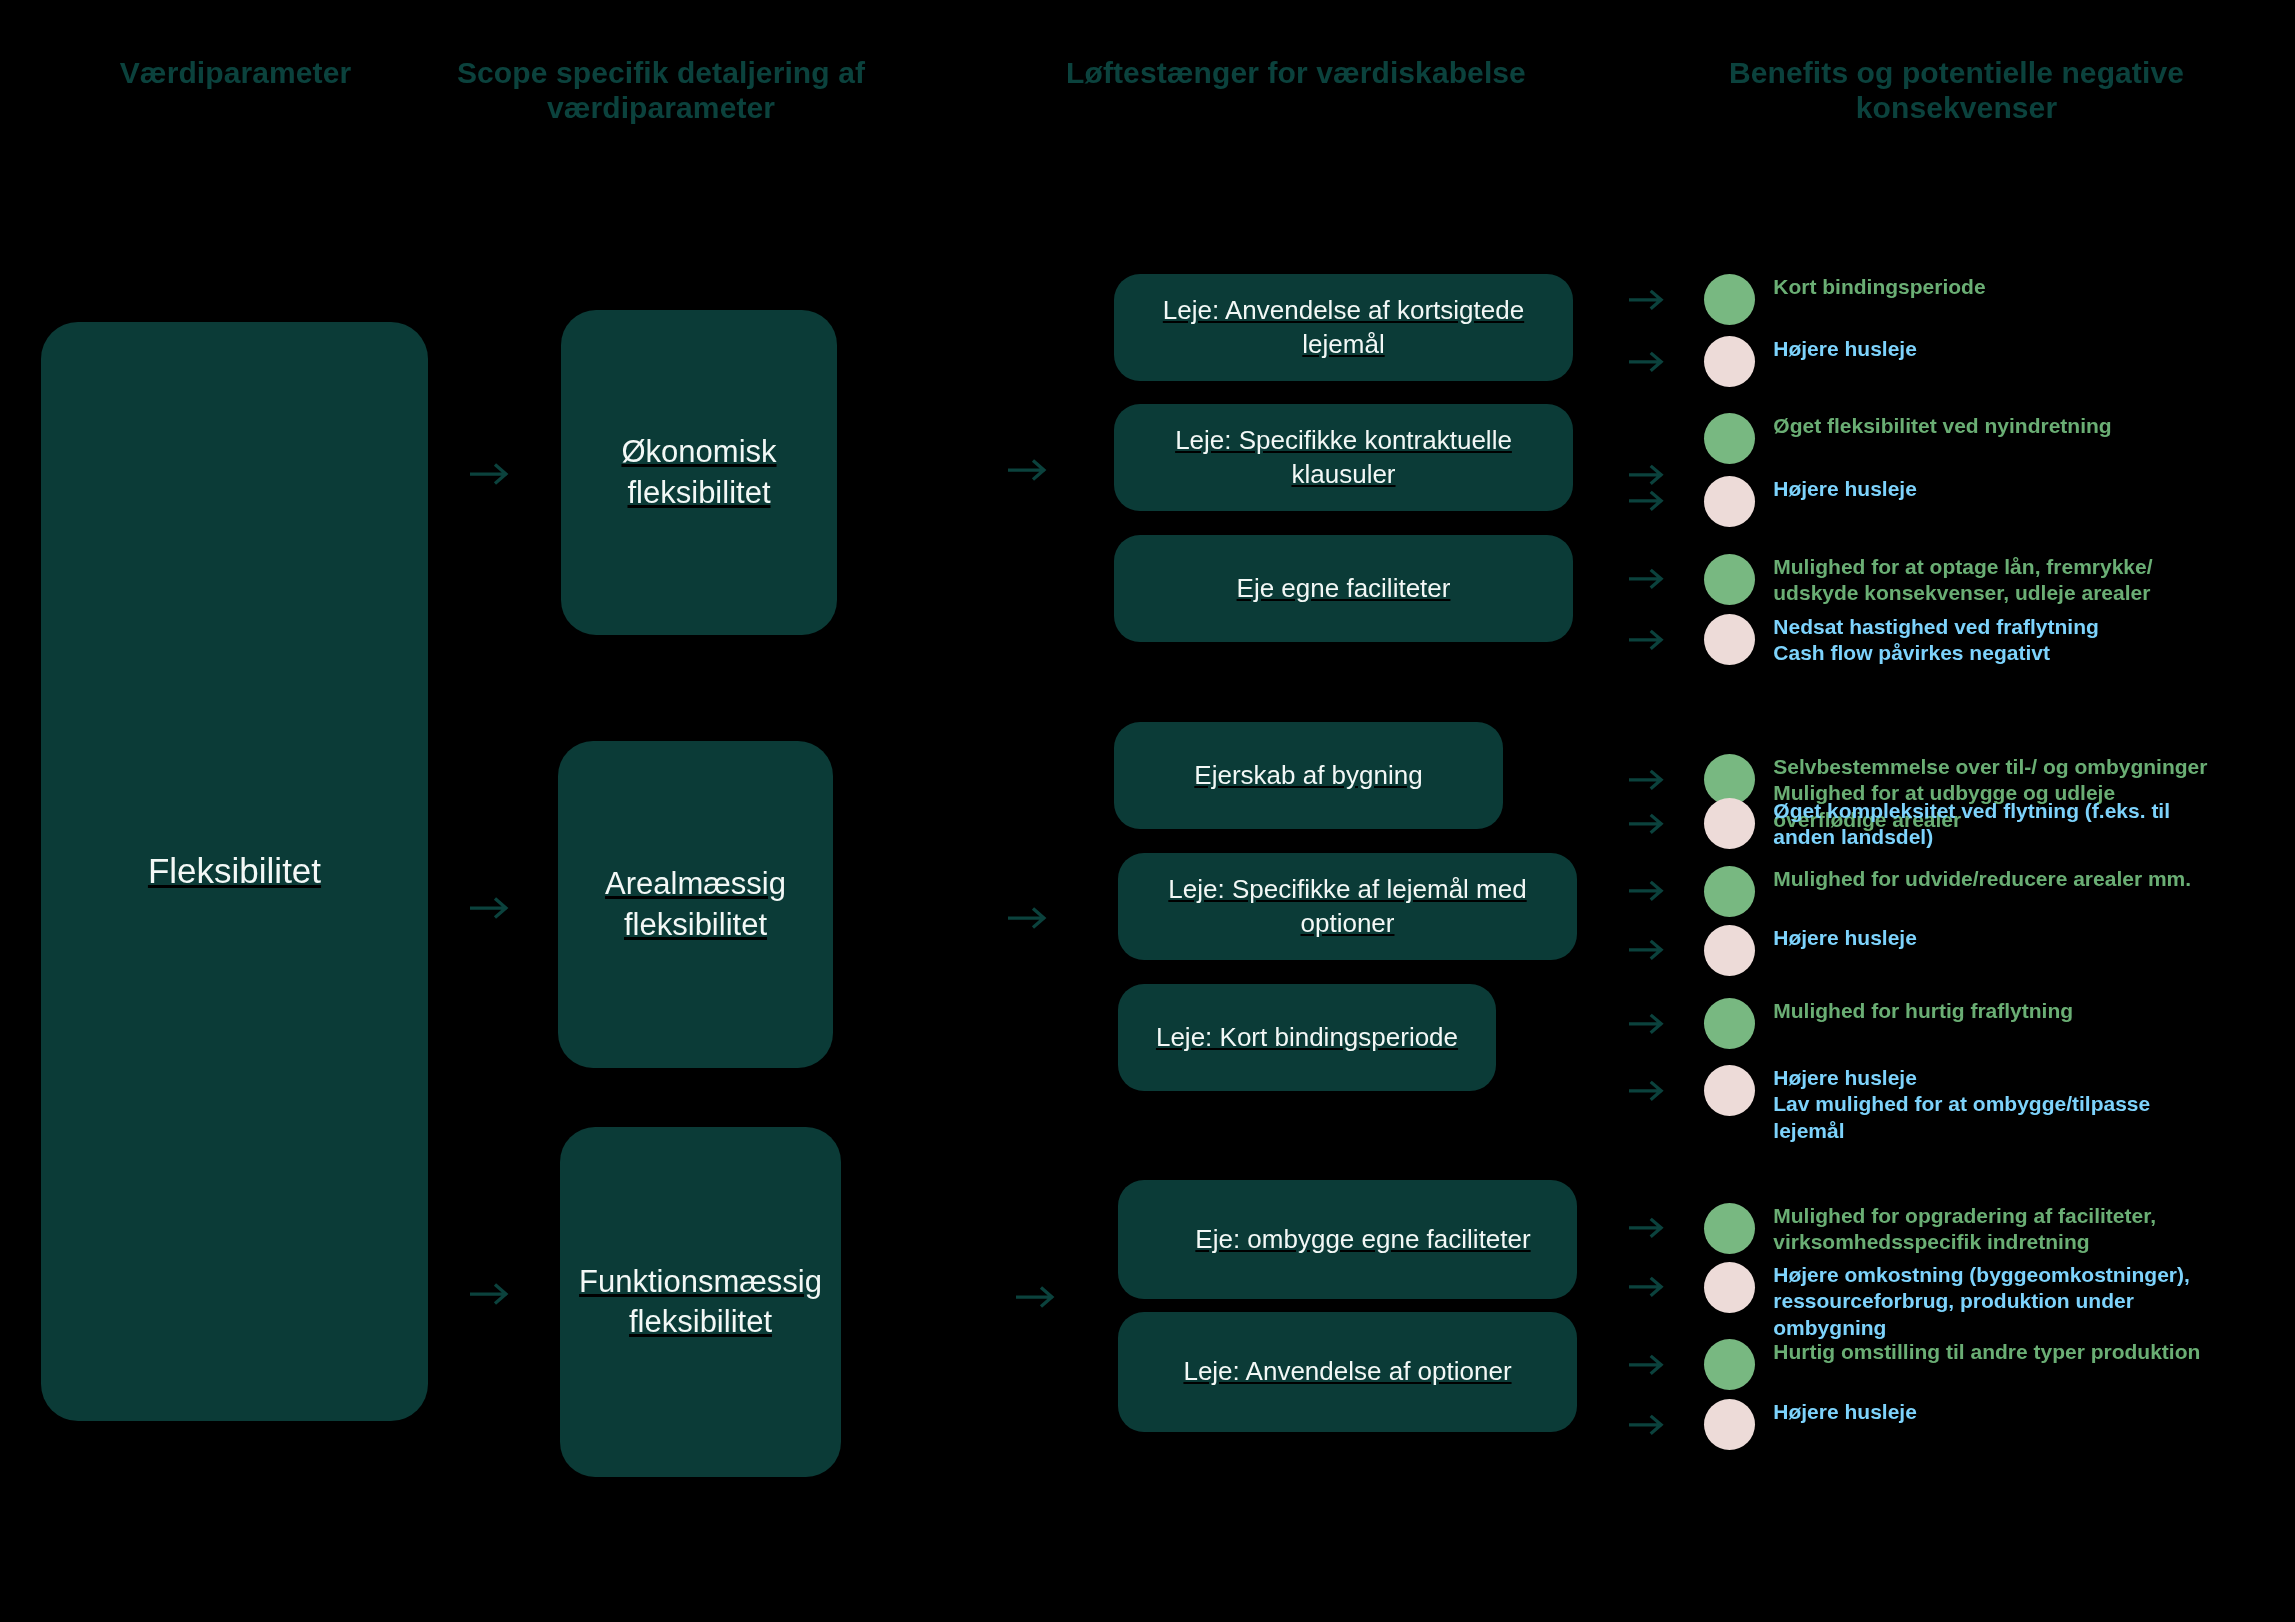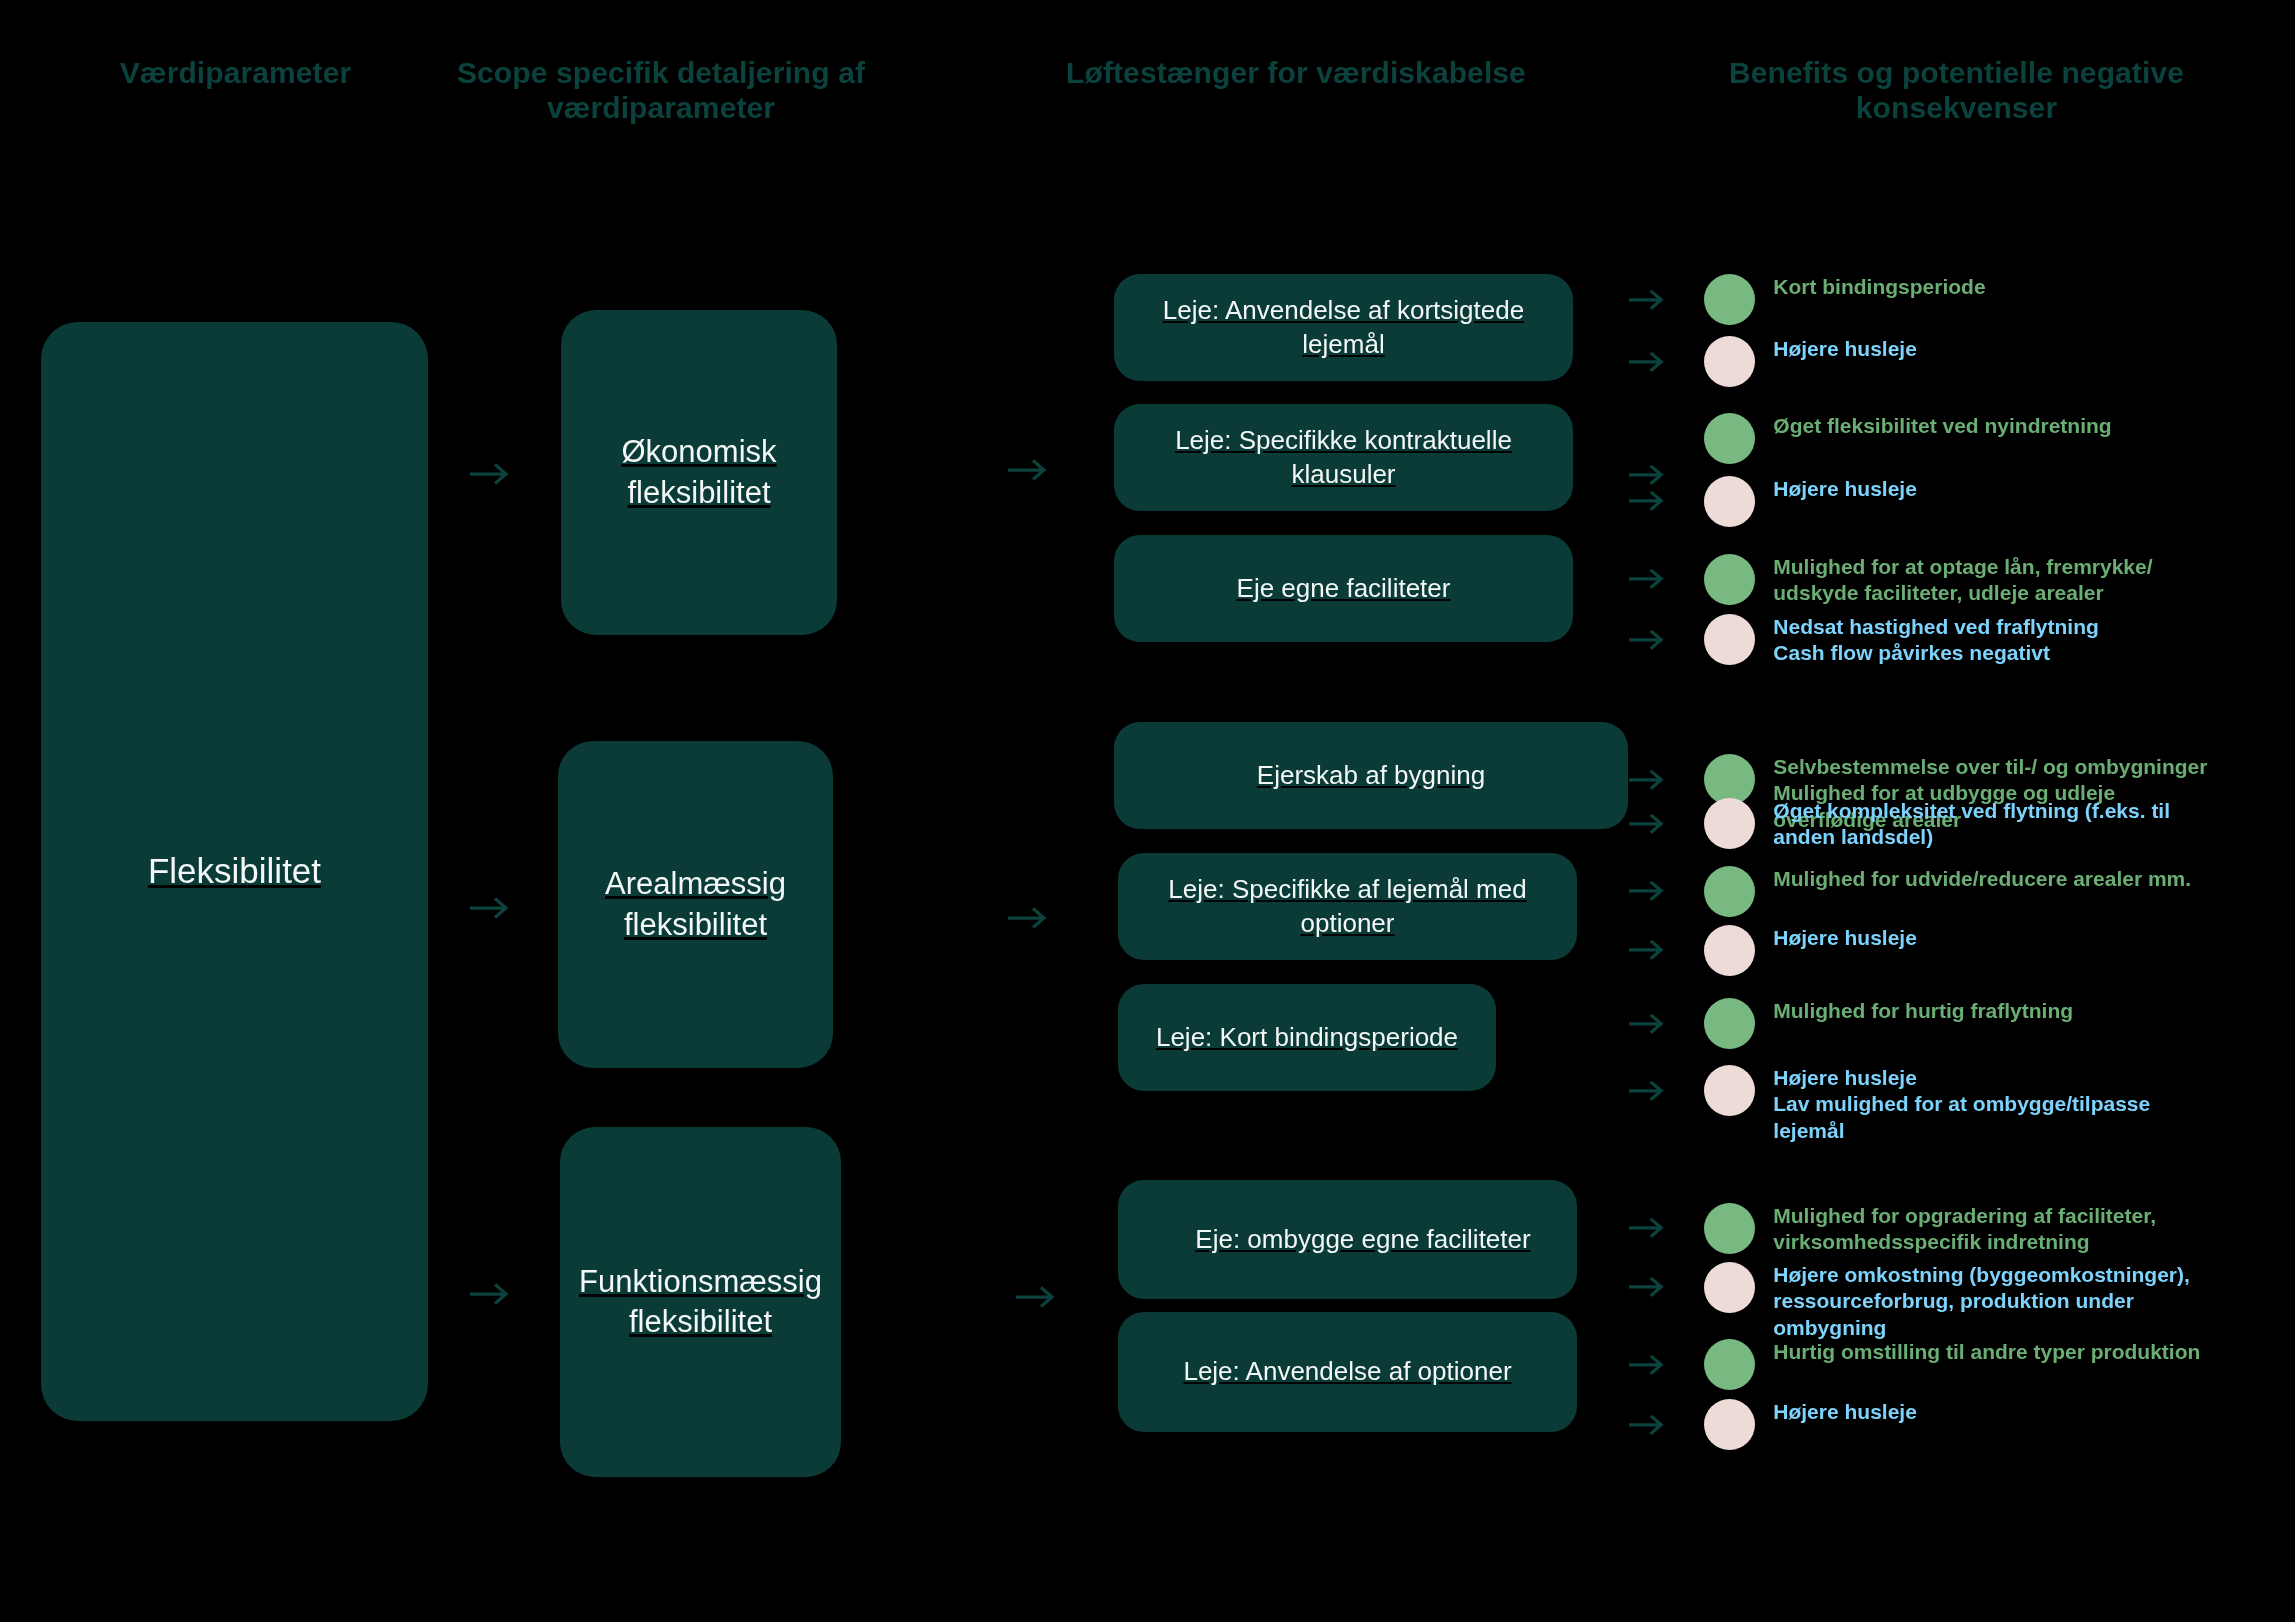--- a/index.html
+++ b/index.html
@@ -61,21 +61,21 @@
   .scope-box .box-label{font-size:31px;line-height:1.3;}
 
   
   .lever-box{border-radius:26px;}
   .lever-box .box-label{font-size:26px;line-height:1.3;}
 
   #box-lever-0{left:1114px;top:274px; width:459px;height:107px;}
   #box-lever-1{left:1114px;top:404px; width:459px;height:107px;}
   #box-lever-2{left:1114px;top:535px; width:459px;height:107px;}
 
-  #box-lever-3{left:1114px;top:722px;width:514px;height:107px;}
+  #box-lever-3{left:1114px;top:722px;width:389px;height:107px;}
   #box-lever-4{left:1118px;top:853px;width:459px;height:107px;}
   #box-lever-5{left:1118px;top:984px;width:378px;height:107px;}
 
   #box-lever-6{left:1118px;top:1180px;width:459px;height:119px;padding-left:31px;}
   #box-lever-7{left:1118px;top:1312px;width:459px;height:120px;}
 
   
   .arrow{position:absolute;}
   .arrow svg{display:block;}
   .arrow-big{width:42px;height:26px;}
@@ -240,21 +240,21 @@
         <div class="ben-text negative">Højere husleje</div>
       </div>
       <div class="arrow" style="left: 1629px; top: 567px;">
         <svg class="arrow-ben" viewBox="0 0 58 36">
           <path d="M2 18 H48 M35 6 L49 18 L35 30" fill="none" stroke="#0b423d" stroke-width="5" stroke-linecap="square"></path>
         </svg>
       </div>
       <div class="benefit" style="left: 1704px; top: 554px;">
         <div class="dot positive"></div>
         <div class="ben-text positive">Mulighed for at optage lån, fremrykke/
-udskyde faciliteter, udleje arealer</div>
+udskyde konsekvenser, udleje arealer</div>
       </div>
       <div class="arrow" style="left: 1629px; top: 628px;">
         <svg class="arrow-ben" viewBox="0 0 58 36">
           <path d="M2 18 H48 M35 6 L49 18 L35 30" fill="none" stroke="#0b423d" stroke-width="5" stroke-linecap="square"></path>
         </svg>
       </div>
       <div class="benefit" style="left: 1704px; top: 614px;">
         <div class="dot negative"></div>
         <div class="ben-text negative">Nedsat hastighed ved fraflytning
 Cash flow påvirkes negativt</div>

